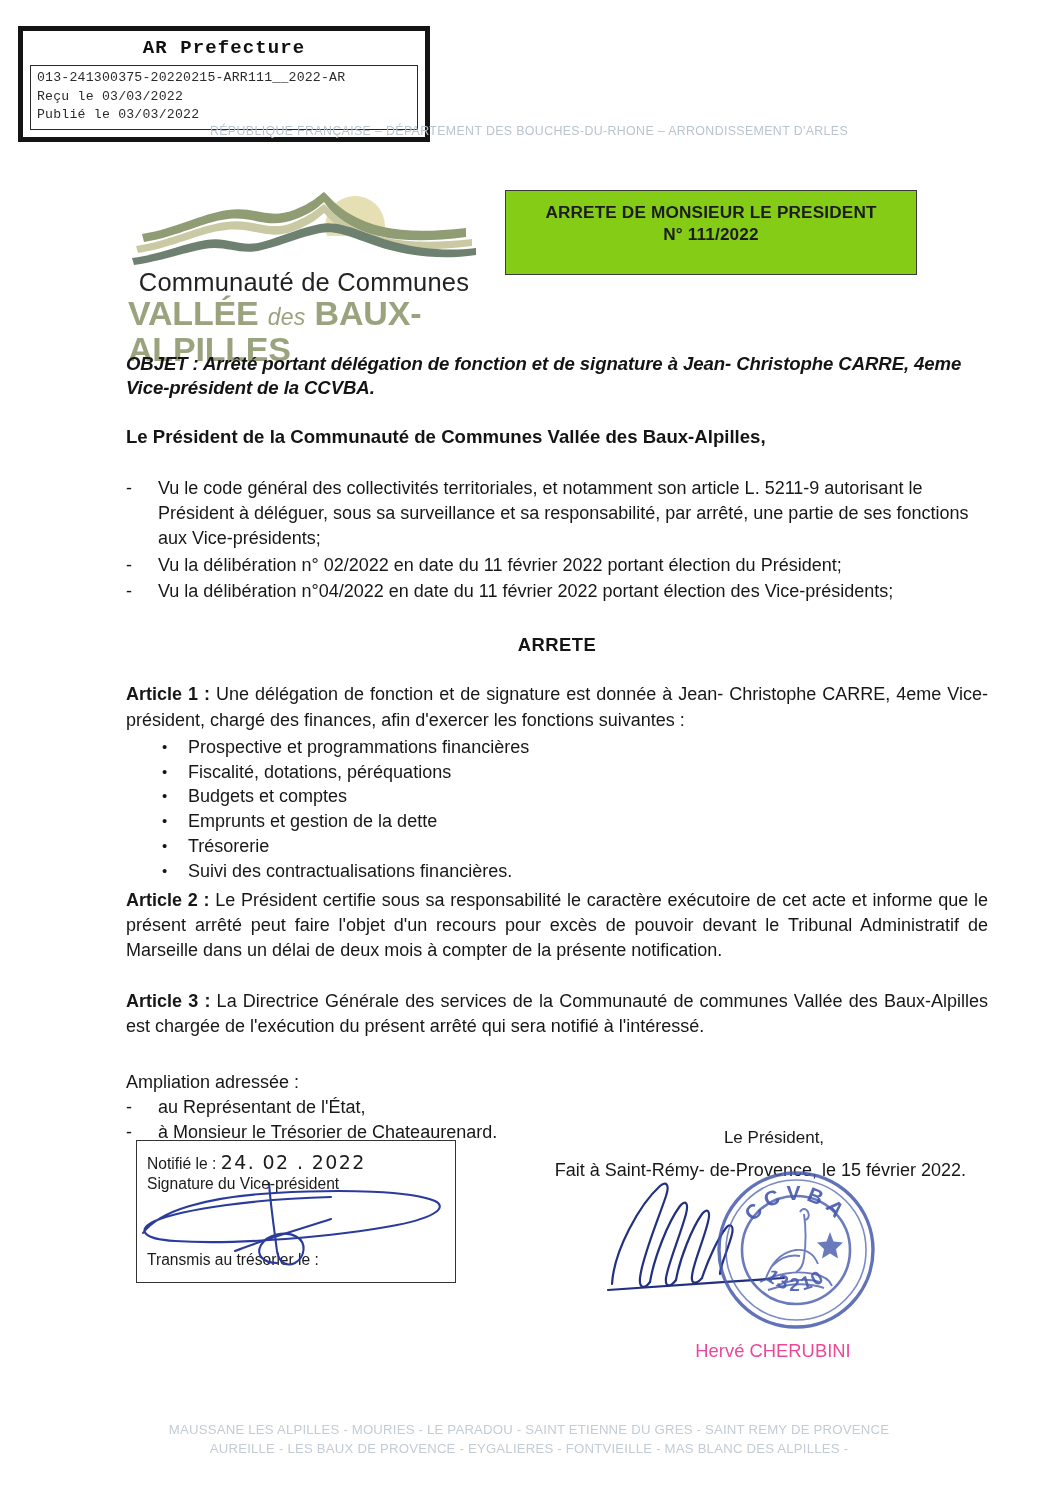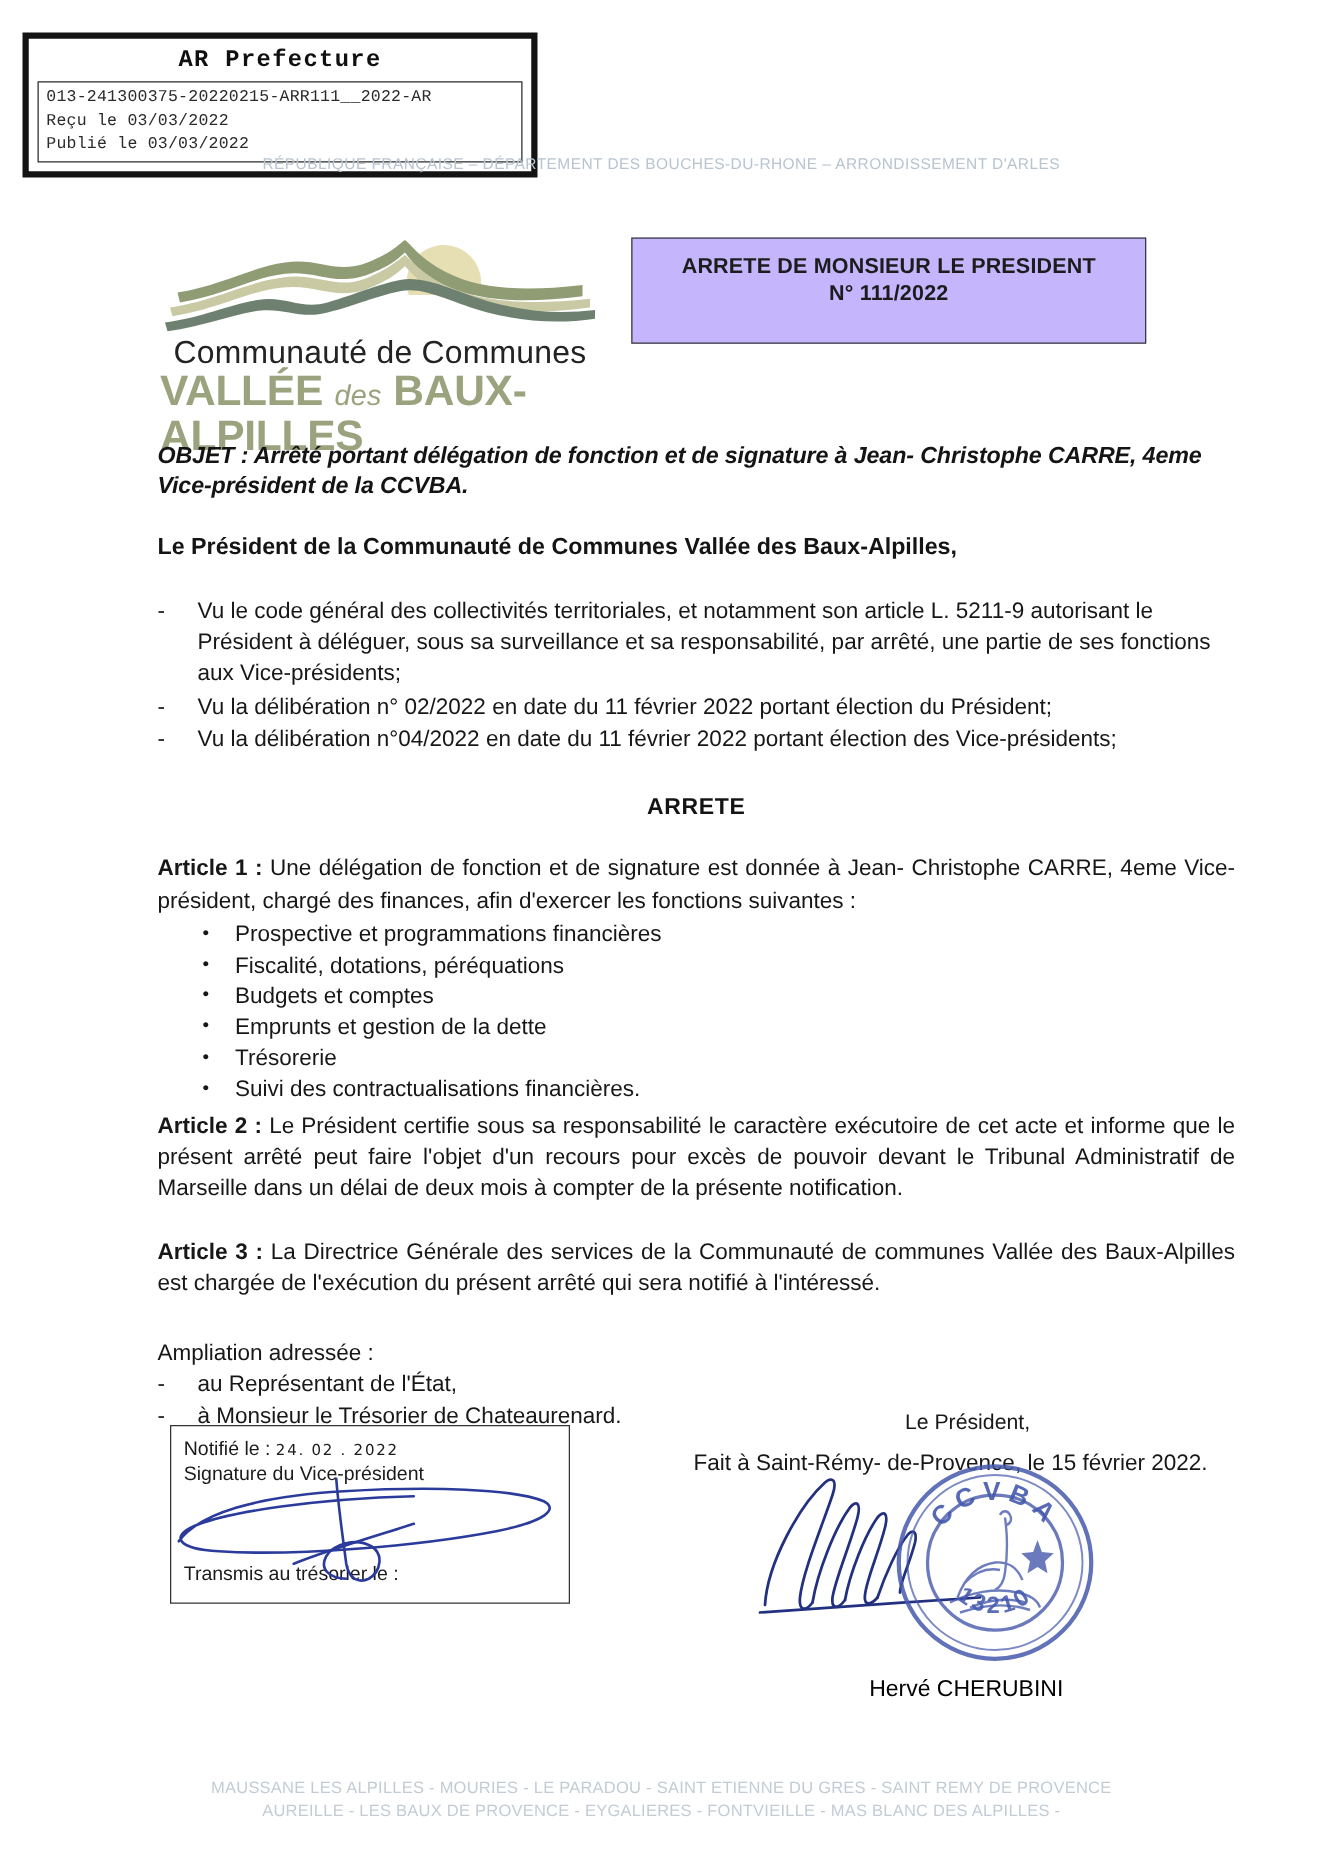--- a/index.html
+++ b/index.html
@@ -108,21 +108,21 @@
   
   .title-box {
     position: absolute;
     left: 505px;
     top: 190px;
     width: 412px;
     height: 85px;
     border: 1.6px solid #3a3a3a;
     box-sizing: border-box;
     padding-top: 11px;
-    background: #c4b5fd;
+    background: #84cc16;
   }
   .title-box .t {
     text-align: center;
     font-weight: bold;
     font-size: 17.2px;
     letter-spacing: 0.15px;
     color: #1c1c1c;
     line-height: 1.27;
   }
 
@@ -243,21 +243,21 @@
   }
   .notif-l1 {
     font-size: 15.6px;
     color: #1b1b1b;
     line-height: 1.28;
     position: relative;
     z-index: 3;
   }
   .notif-date {
     font-family: "DejaVu Sans", sans-serif;
-    font-size: 12px;
+    font-size: 19px;
     letter-spacing: 1.4px;
     color: #1b1b1b;
   }
   .notif-l2 {
     font-size: 15.6px;
     color: #1b1b1b;
     line-height: 1.28;
     position: relative;
     z-index: 3;
   }
@@ -292,21 +292,21 @@
     color: #181818;
     padding-left: 18px;
   }
   .pres-name {
     position: absolute;
     left: 0;
     top: 212px;
     width: 330px;
     text-align: center;
     font-size: 18.4px;
-    color: #000000;
+    color: #ec4899;
     padding-left: 16px;
     box-sizing: border-box;
   }
   .sig-svg {
     position: absolute;
     left: 0;
     top: 26px;
   }
 
   

